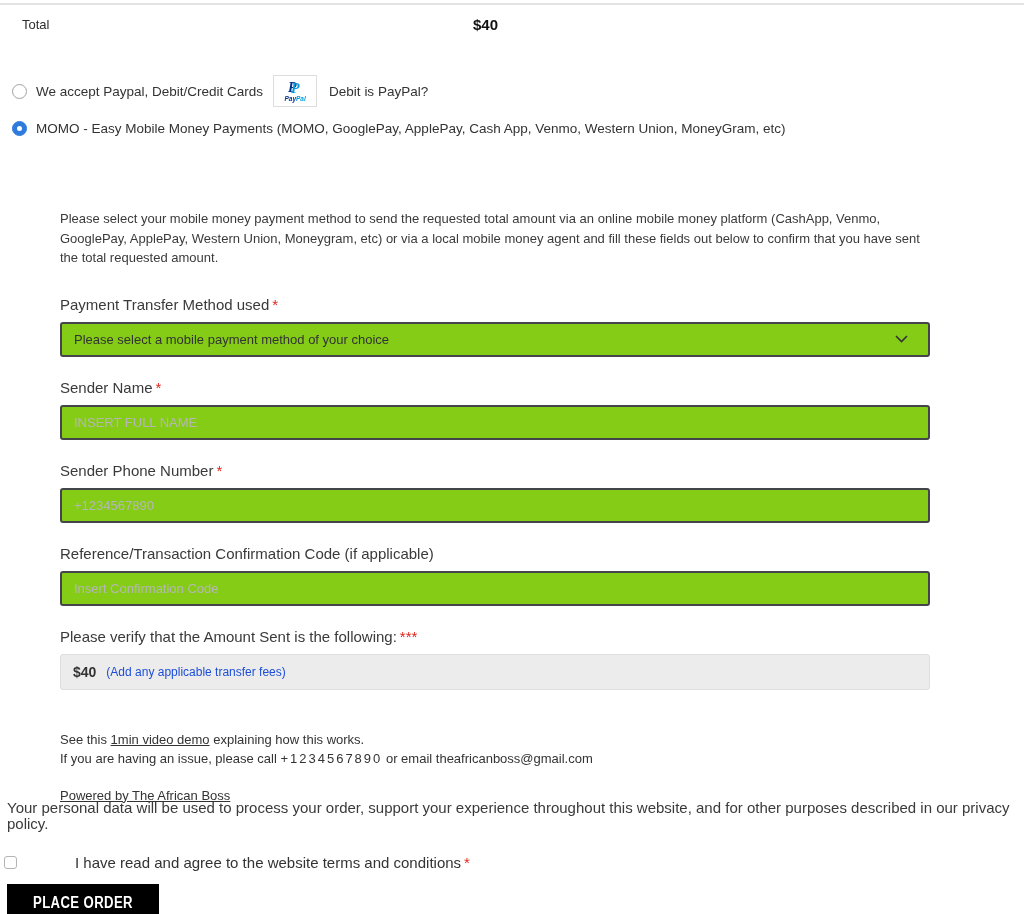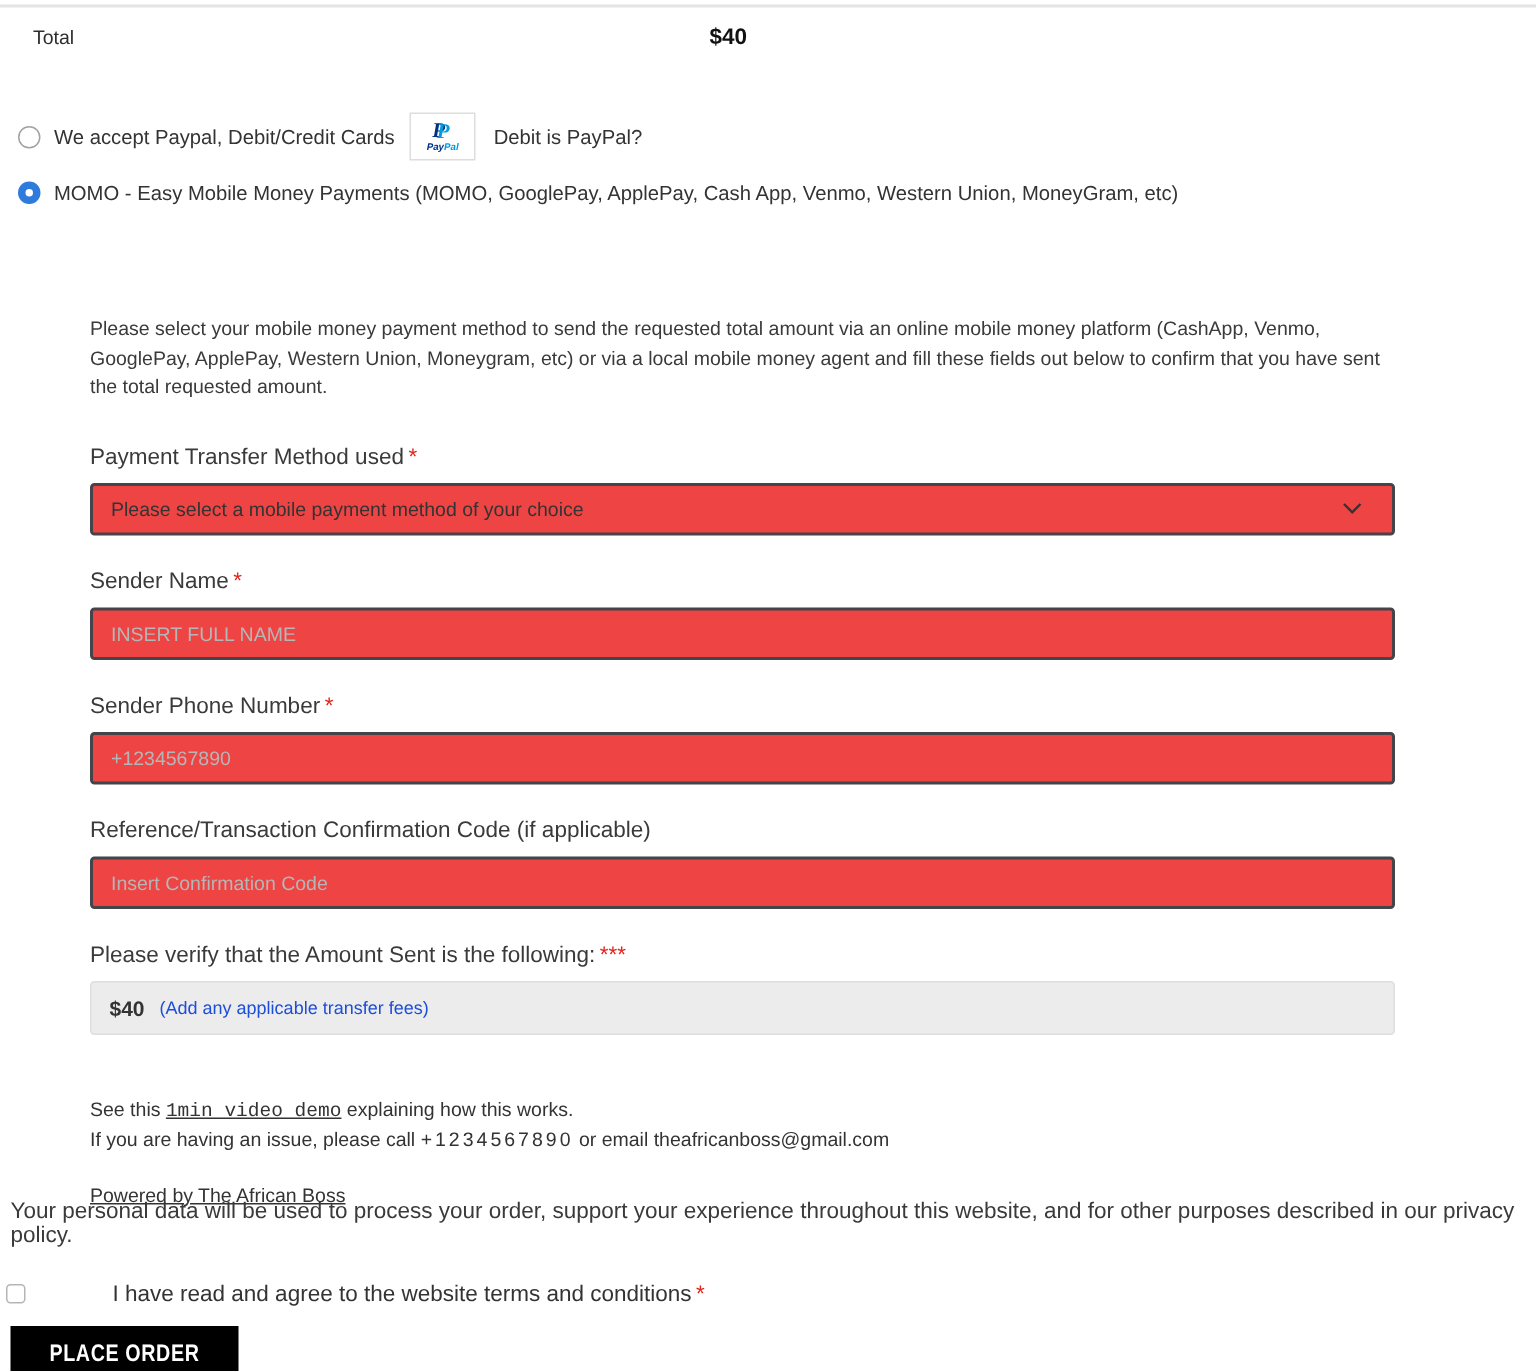--- a/index.html
+++ b/index.html
@@ -39,36 +39,36 @@
 
   
   .momo-box { margin:73px 94px 0 60px; width:870px; }
   .momo-intro { font-size:13px; line-height:19.5px; color:#3a3a3a; margin-bottom:28px; }
 
   .field { margin-bottom:22px; }
   .field .f-label { display:block; font-size:15px; color:#3a3a3a; margin-bottom:9px; }
   .req { color:#e2231a; margin-left:3px; font-weight:400; }
 
   .select-box, .text-input {
-    width:870px; height:35px; border:2px solid #43454b; border-radius:3px; background:#ef4444;
+    width:870px; height:35px; border:2px solid #43454b; border-radius:3px; background:#84cc16;
     font-family:"Liberation Sans","DejaVu Sans",sans-serif; font-size:13px; color:#333;
     padding:0 12px; display:flex; align-items:center; justify-content:space-between; cursor:pointer;
   }
   .text-input { display:block; padding:0 12px; cursor:text; }
   .text-input::placeholder { color:#b6b6b6; opacity:1; }
   .chev { display:inline-flex; margin-right:8px; }
 
   .amount-field { width:870px; height:36px; background:#ececec; border:1px solid #dedede; border-radius:3px;
                   display:flex; align-items:center; padding:0 12px; }
   .amount-value { font-weight:700; font-size:14px; color:#333; margin-right:10px; }
   .amount-note { font-size:12px; color:#1d4ed8; }
 
   .help { margin-top:40px; font-size:13px; line-height:19.5px; color:#333; }
   .help a { color:#333; }
-  .link-underline { text-decoration:underline; cursor:pointer;font-family:Liberation Mono, monospace; }
+  .link-underline { text-decoration:underline; cursor:pointer; }
   .phone { letter-spacing:2px; }
   .powered { display:inline-block; margin-top:19px; font-size:13px; color:#333; text-decoration:underline; cursor:pointer; }
 
   
   .bottom { position:absolute; left:7px; top:800px; width:1010px; }
   .privacy { font-size:15px; color:#3a3a3a; line-height:16px; }
   .terms-row { display:flex; align-items:center; margin-top:22px; margin-left:-3px;gap:48px; }
   .checkbox { width:13px; height:13px; border:1px solid #b5b5b5; border-radius:3px; background:#fff;
               flex:0 0 13px; margin-right:10px; cursor:pointer; }
   .terms-label { font-size:15px; color:#333; }

